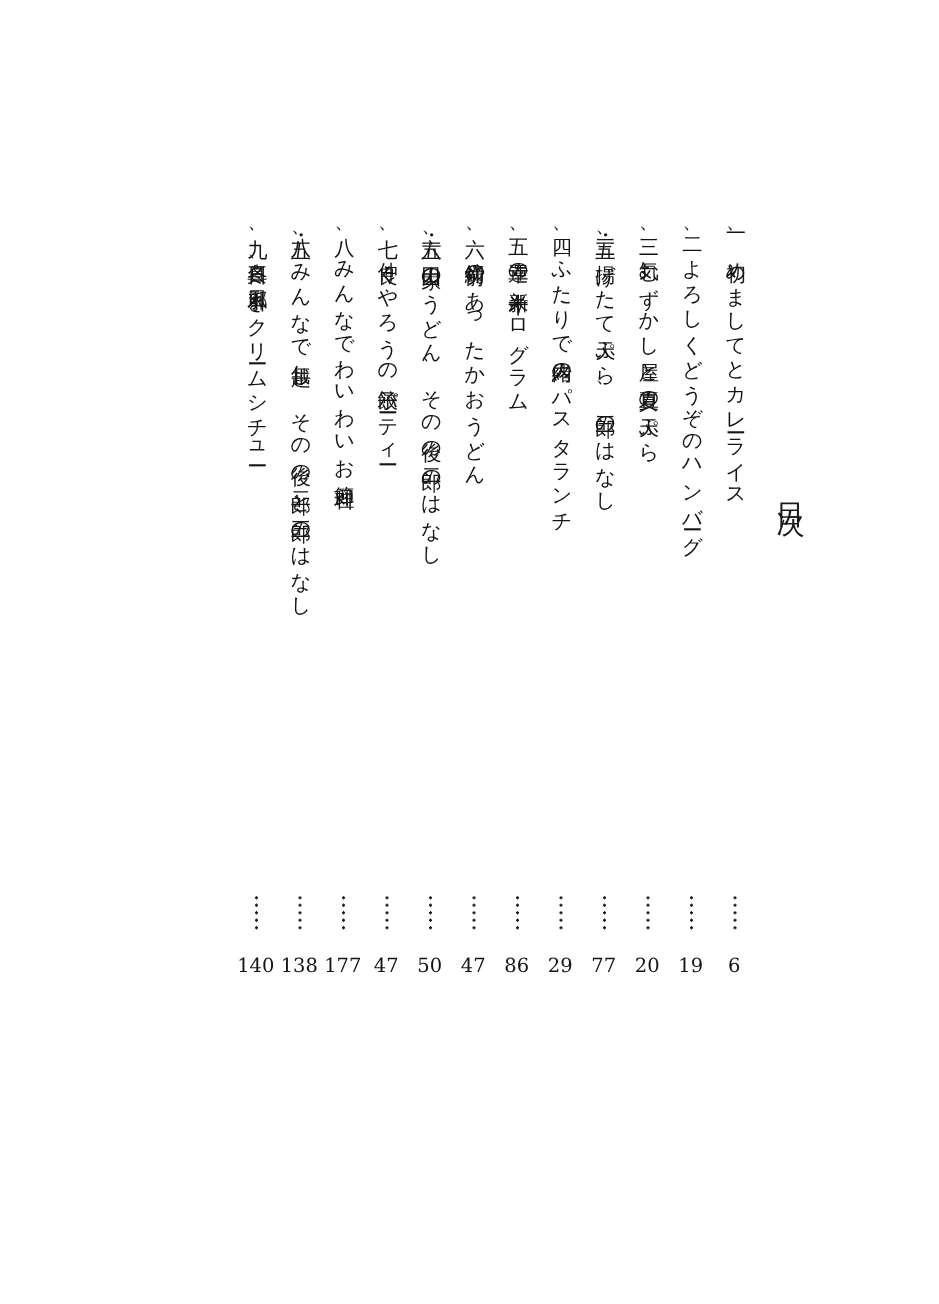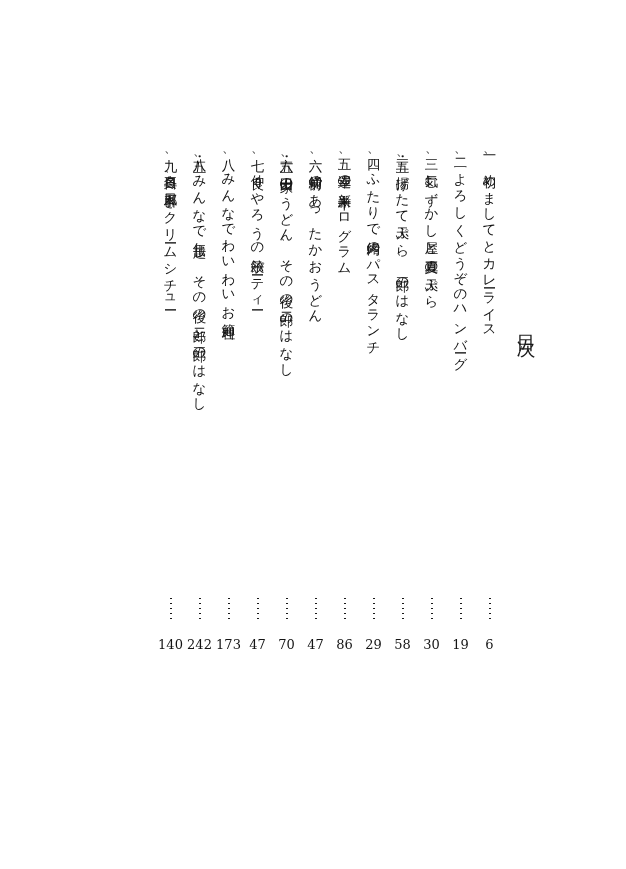--- a/index.html
+++ b/index.html
@@ -139,29 +139,29 @@
         </div>
         <div class="leader"></div>
         <div class="page-no">19</div>
       </div>
 
       <div class="toc-entry">
         <div class="entry-inner">
           <span class="num">三、</span><span class="title">気むずかし屋と真夏の天ぷら</span>
         </div>
         <div class="leader"></div>
-        <div class="page-no">30</div>
+        <div class="page-no">20</div>
       </div>
 
       <div class="toc-entry">
         <div class="entry-inner">
           <span class="num">三・五、</span><span class="title">揚げたて天ぷら、三郎のはなし</span>
         </div>
         <div class="leader"></div>
-        <div class="page-no">58</div>
+        <div class="page-no">77</div>
       </div>
 
       <div class="toc-entry">
         <div class="entry-inner">
           <span class="num">四、</span><span class="title">ふたりで内緒のパスタランチ</span>
         </div>
         <div class="leader"></div>
         <div class="page-no">29</div>
       </div>
 
@@ -179,45 +179,45 @@
         </div>
         <div class="leader"></div>
         <div class="page-no">47</div>
       </div>
 
       <div class="toc-entry">
         <div class="entry-inner">
           <span class="num">六・五、</span><span class="title">山田家のうどん、その後の二郎のはなし</span>
         </div>
         <div class="leader"></div>
-        <div class="page-no">70</div>
+        <div class="page-no">50</div>
       </div>
 
       <div class="toc-entry">
         <div class="entry-inner">
           <span class="num">七、</span><span class="title">仲良くやろうの餃子パーティー</span>
         </div>
         <div class="leader"></div>
         <div class="page-no">47</div>
       </div>
 
       <div class="toc-entry">
         <div class="entry-inner">
           <span class="num">八、</span><span class="title">みんなでわいわいお節料理</span>
         </div>
         <div class="leader"></div>
-        <div class="page-no">173</div>
+        <div class="page-no">177</div>
       </div>
 
       <div class="toc-entry">
         <div class="entry-inner">
           <span class="num">八・五、</span><span class="title">みんなで年越し、その後の二郎と三郎のはなし</span>
         </div>
         <div class="leader"></div>
-        <div class="page-no">242</div>
+        <div class="page-no">138</div>
       </div>
 
       <div class="toc-entry">
         <div class="entry-inner">
           <span class="num">九、</span><span class="title">真冬日、風邪引きクリームシチュー</span>
         </div>
         <div class="leader"></div>
         <div class="page-no">140</div>
       </div>
 

